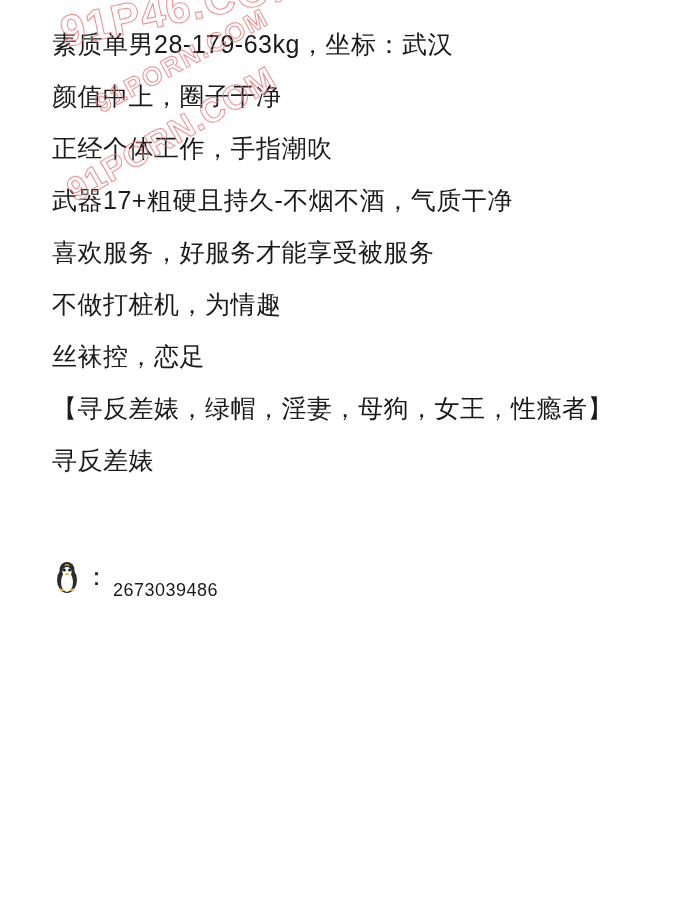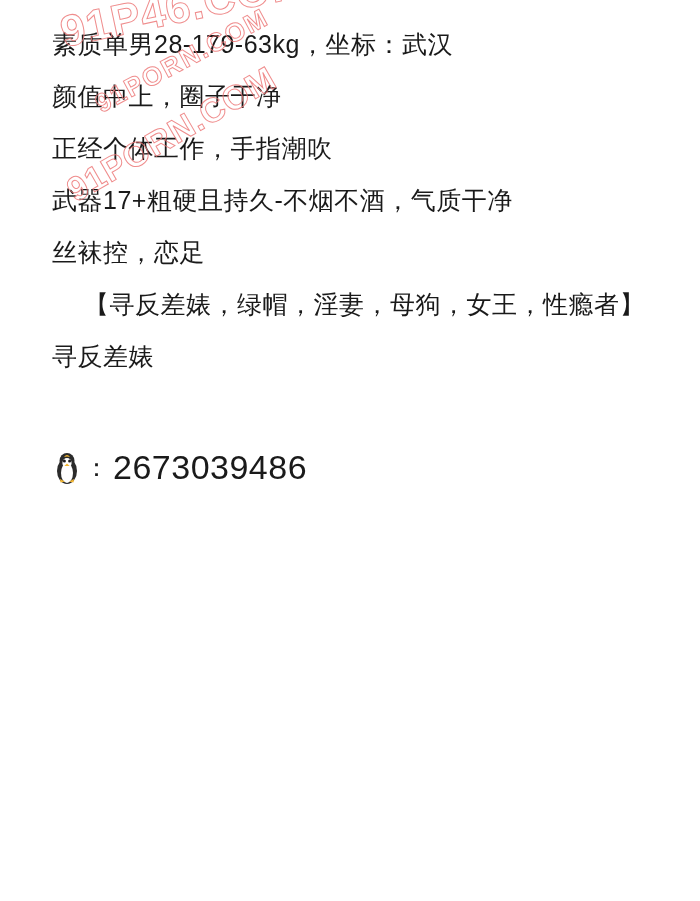--- a/index.html
+++ b/index.html
@@ -23,21 +23,20 @@
   }
   .line {
     font-size: 25px;
     line-height: 52px;
     color: #1a1a1a;
     white-space: pre;
     letter-spacing: 0.5px;
   }
   .line.wrap {
     white-space: normal;
-    margin-left: 32px;
   }
   .spacer {
     height: 56px;
   }
   .contact-row {
     display: flex;
     align-items: center;
     margin-top: 10px;
     font-size: 25px;
     color: #1a1a1a;
@@ -48,22 +47,23 @@
     margin-right: 2px;
     display: inline-block;
     position: relative;
     flex: 0 0 auto;
   }
   .contact-sep {
     font-size: 25px;
     margin-right: 4px;
   }
   .contact-num {
-    font-size: 34px;
+    font-size: 18px;
     letter-spacing: 0.5px;
+    margin-top: 28px;
   }
 
   
   .wm {
     position: absolute;
     font-family: "Liberation Sans", "DejaVu Sans", sans-serif;
     font-weight: bold;
     color: rgba(255,255,255,0.0);
     -webkit-text-stroke: 1px rgba(236,120,120,0.85);
     text-stroke: 1px rgba(236,120,120,0.85);
@@ -98,20 +98,22 @@
 </style>
 </head>
 <body>
 
 <div class="page">
 
   <div class="line">素质单男28-179-63kg，坐标：武汉</div>
   <div class="line">颜值中上，圈子干净</div>
   <div class="line">正经个体工作，手指潮吹</div>
   <div class="line">武器17+粗硬且持久-不烟不酒，气质干净</div>
+  <div class="line">喜欢服务，好服务才能享受被服务</div>
+  <div class="line">不做打桩机，为情趣</div>
   <div class="line">丝袜控，恋足</div>
   <div class="line wrap">【寻反差婊，绿帽，淫妻，母狗，女王，性瘾者】</div>
   <div class="line">寻反差婊</div>
 
   <div class="spacer"></div>
 
   <div class="contact-row">
     <span class="penguin">
       <svg viewBox="0 0 30 34" width="30" height="34" xmlns="http://www.w3.org/2000/svg">
         <ellipse cx="15" cy="20" rx="10" ry="13" fill="#2b2b2b"></ellipse>

